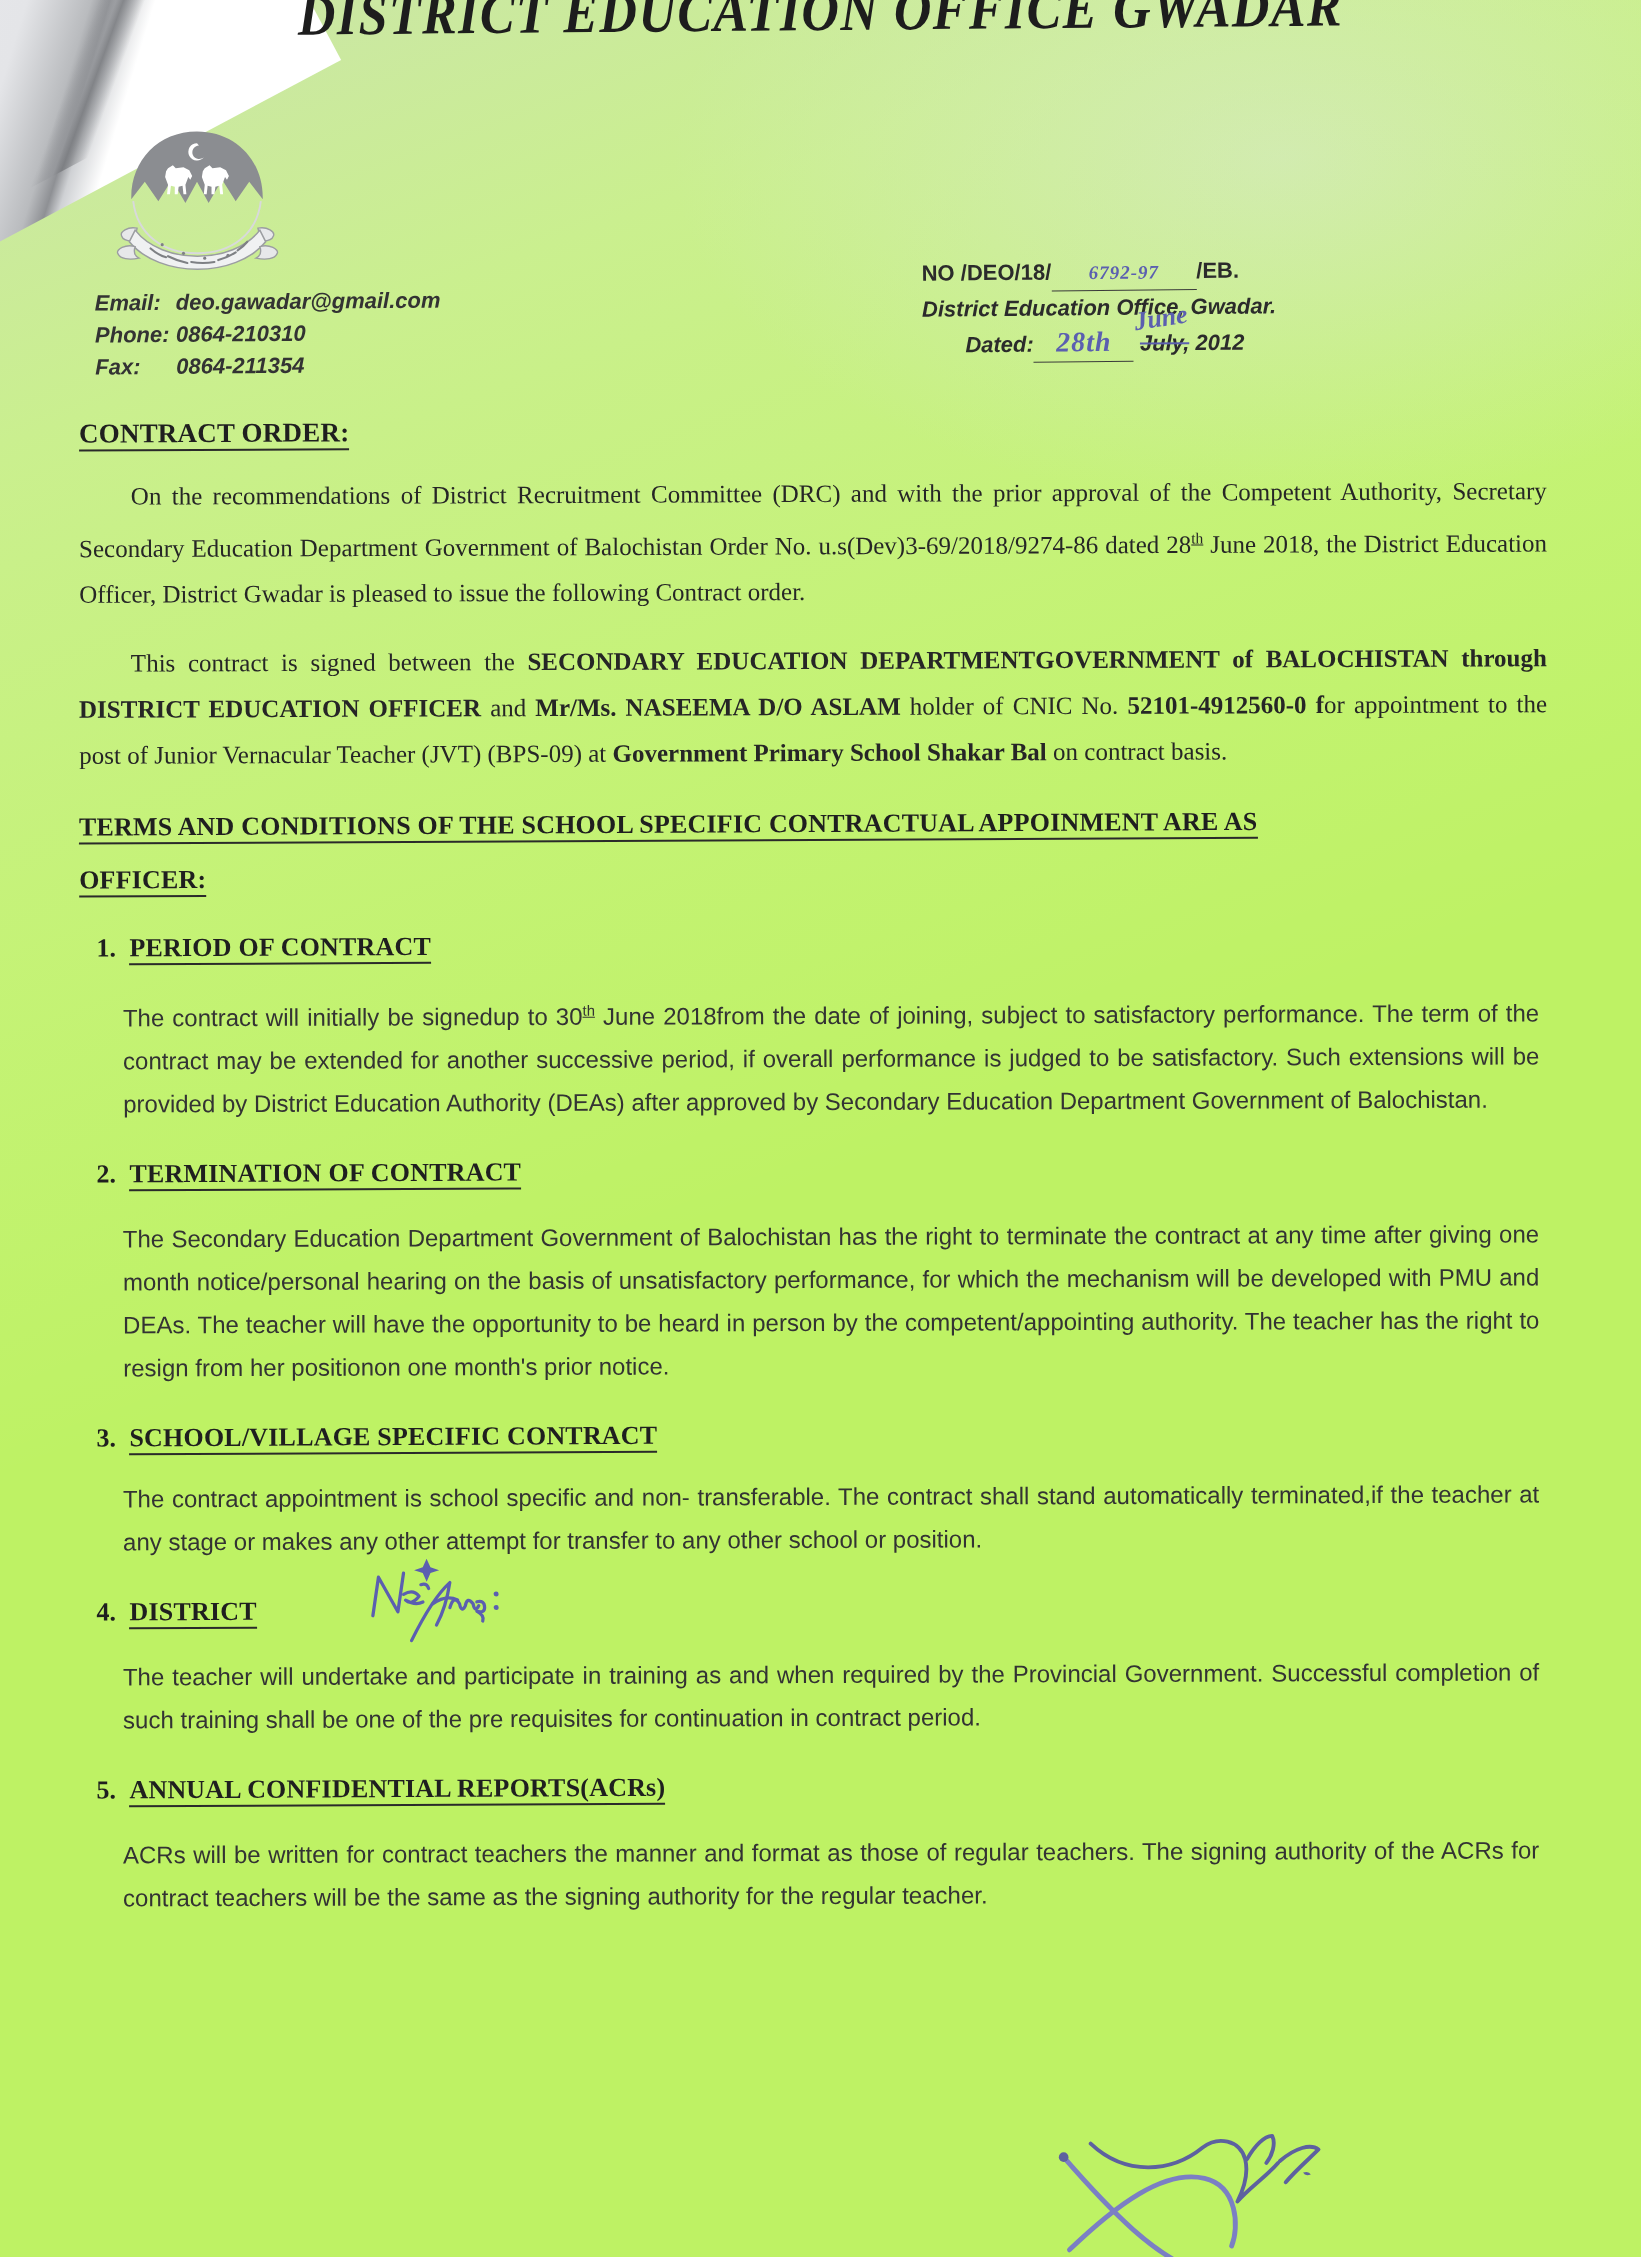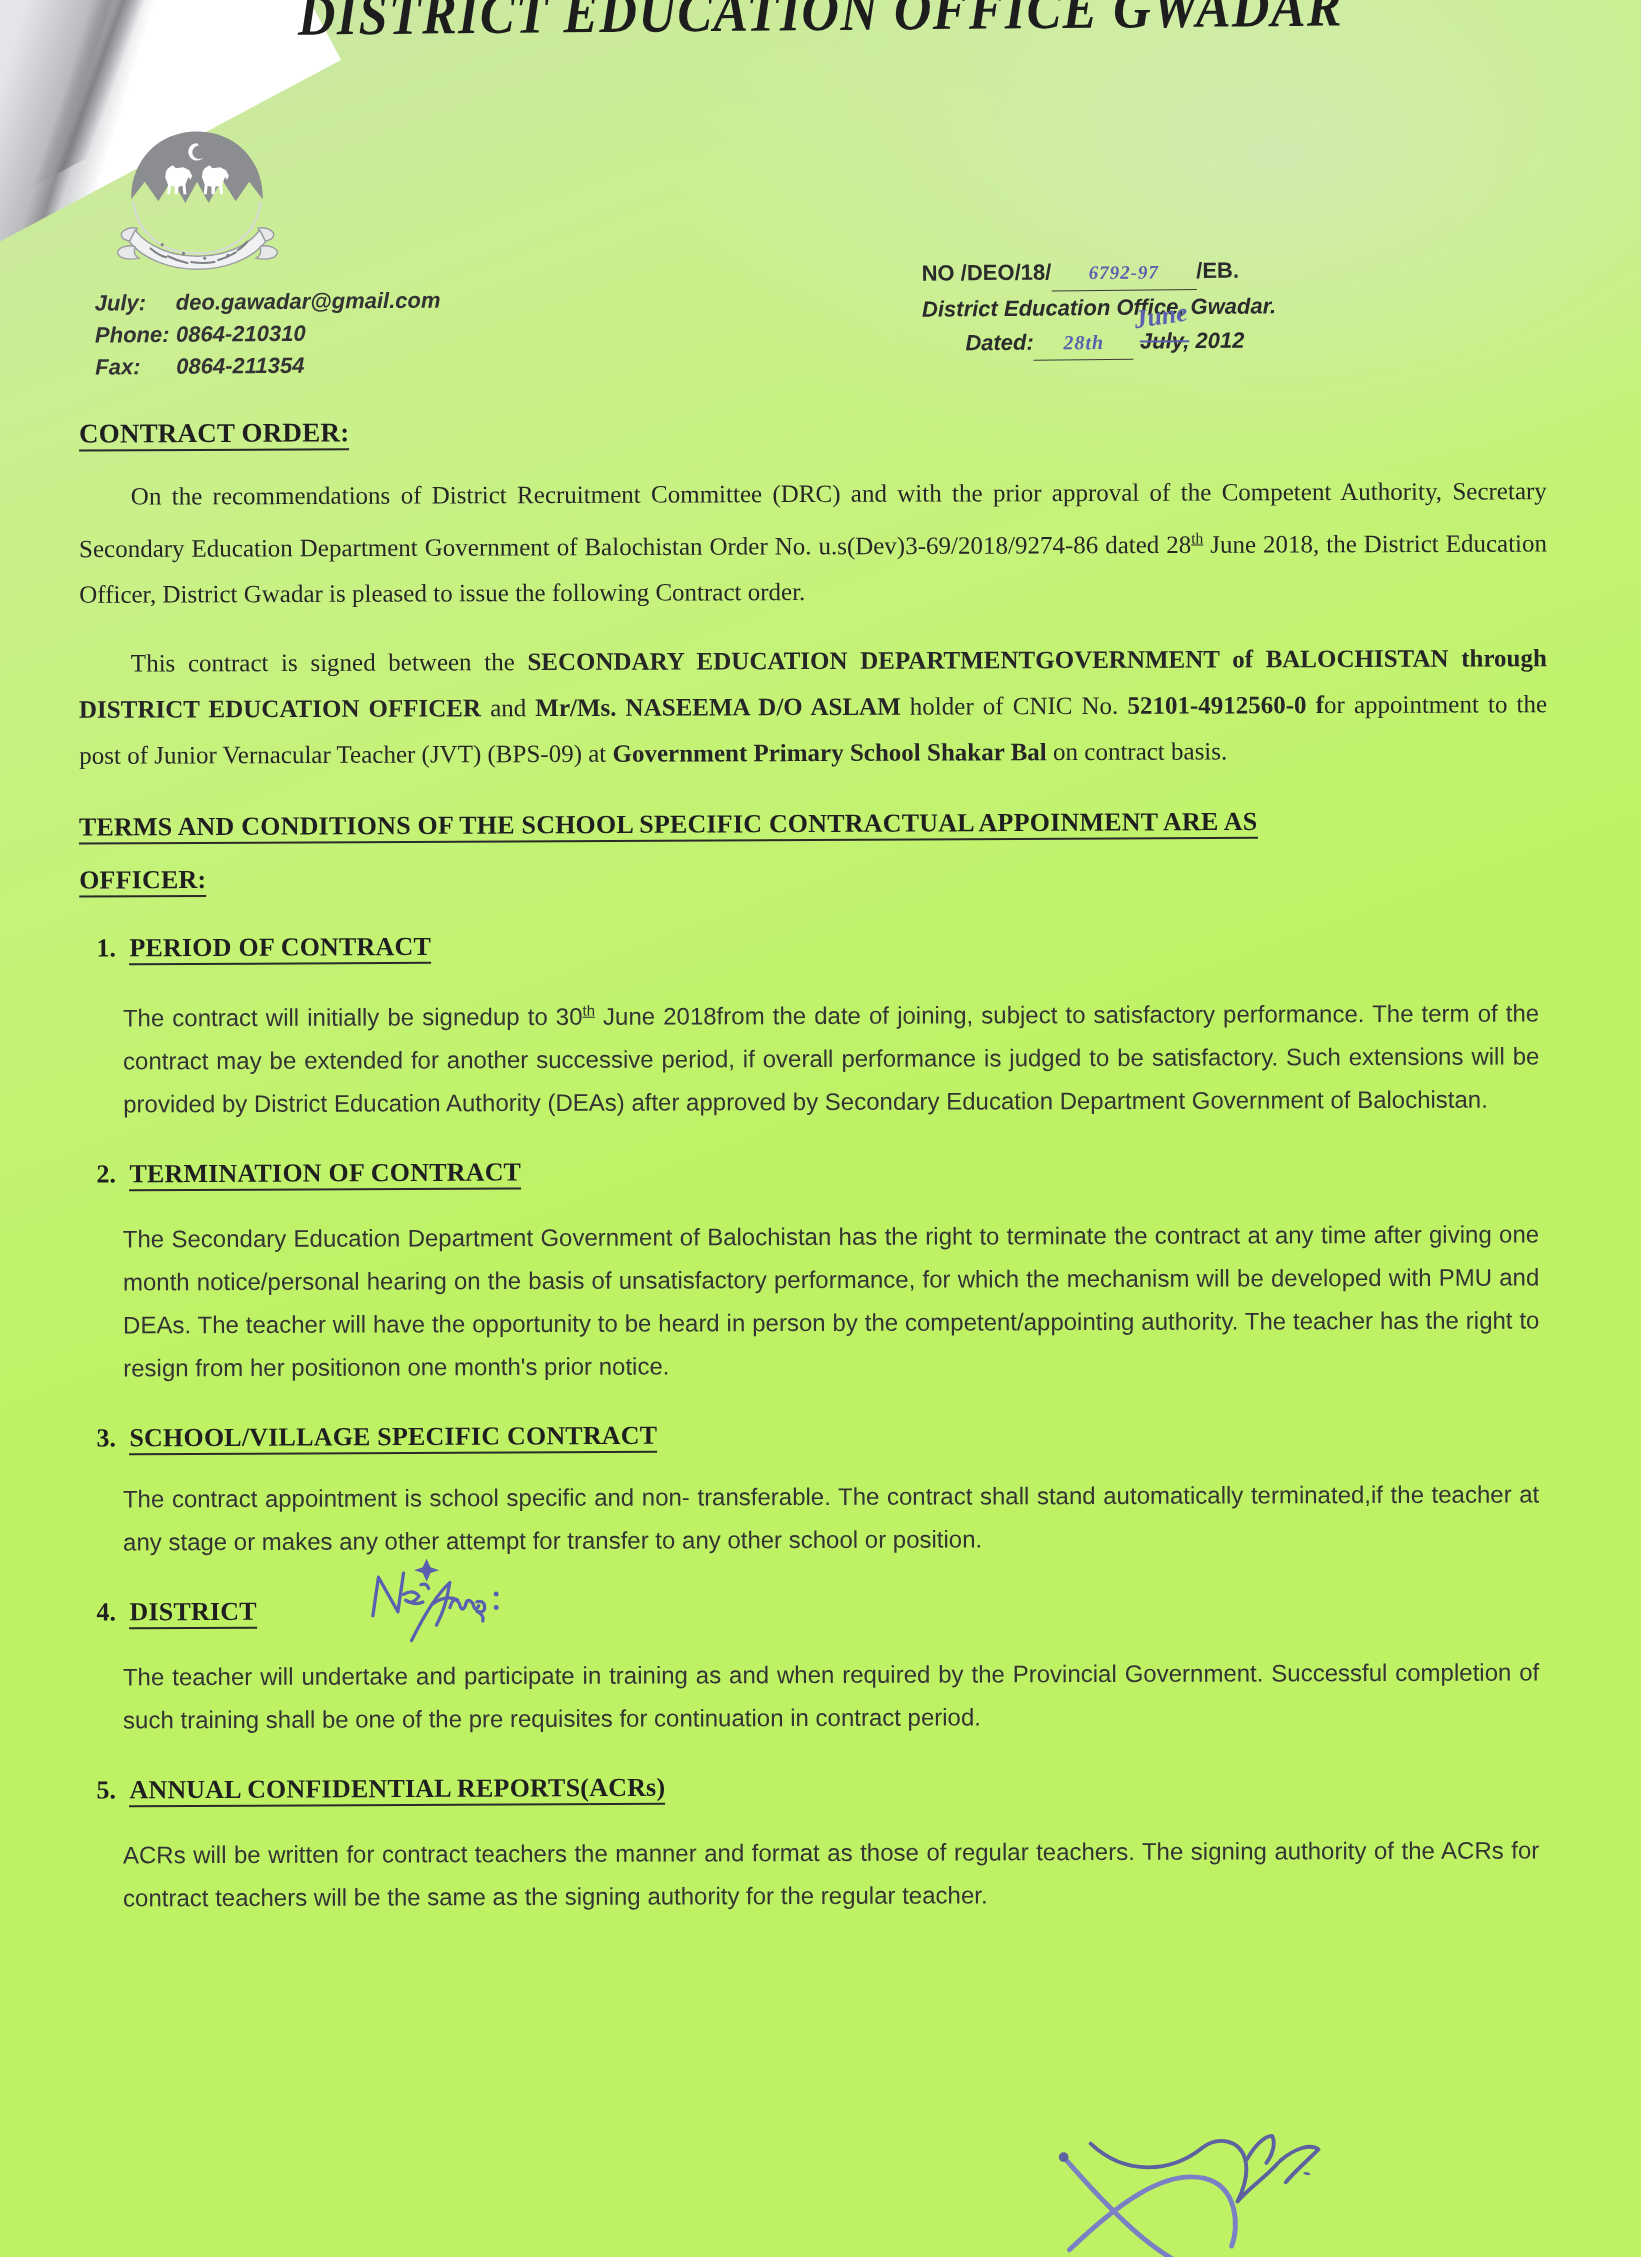--- a/index.html
+++ b/index.html
@@ -118,21 +118,21 @@
     text-align: center;
   }
   .fill-line.short { min-width: 100px; }
   .hand {
     font-family: "Liberation Serif", serif;
     font-style: italic;
     color: #5b5fb0;
     font-size: 19px;
     letter-spacing: 1px;
   }
-  .hand-small { font-size: 20px; }
+  .hand-small { font-size: 28px; }
   .struck { text-decoration: line-through; text-decoration-color: #5b5fb0; }
   .hand-over {
     position: absolute;
     color: #5b5fb0;
     font-family: "Liberation Serif", serif;
     font-style: italic;
     font-size: 26px;
     transform: rotate(-8deg);
     pointer-events: none;
   }
@@ -275,21 +275,21 @@
           <circle cx="78" cy="140" r="1.6"></circle>
           <circle cx="100" cy="145" r="1.6"></circle>
           <circle cx="124" cy="142" r="1.6"></circle>
         </g>
       </g>
     </svg>
   </div>
 
   <div class="contact">
     <div class="row">
-      <span class="lbl">July:</span><span>deo.gawadar@gmail.com</span>
+      <span class="lbl">Email:</span><span>deo.gawadar@gmail.com</span>
     </div>
     <div class="row">
       <span class="lbl">Phone:</span><span>0864-210310</span>
     </div>
     <div class="row">
       <span class="lbl">Fax:</span><span>0864-211354</span>
     </div>
   </div>
 
   <div class="refblock">

